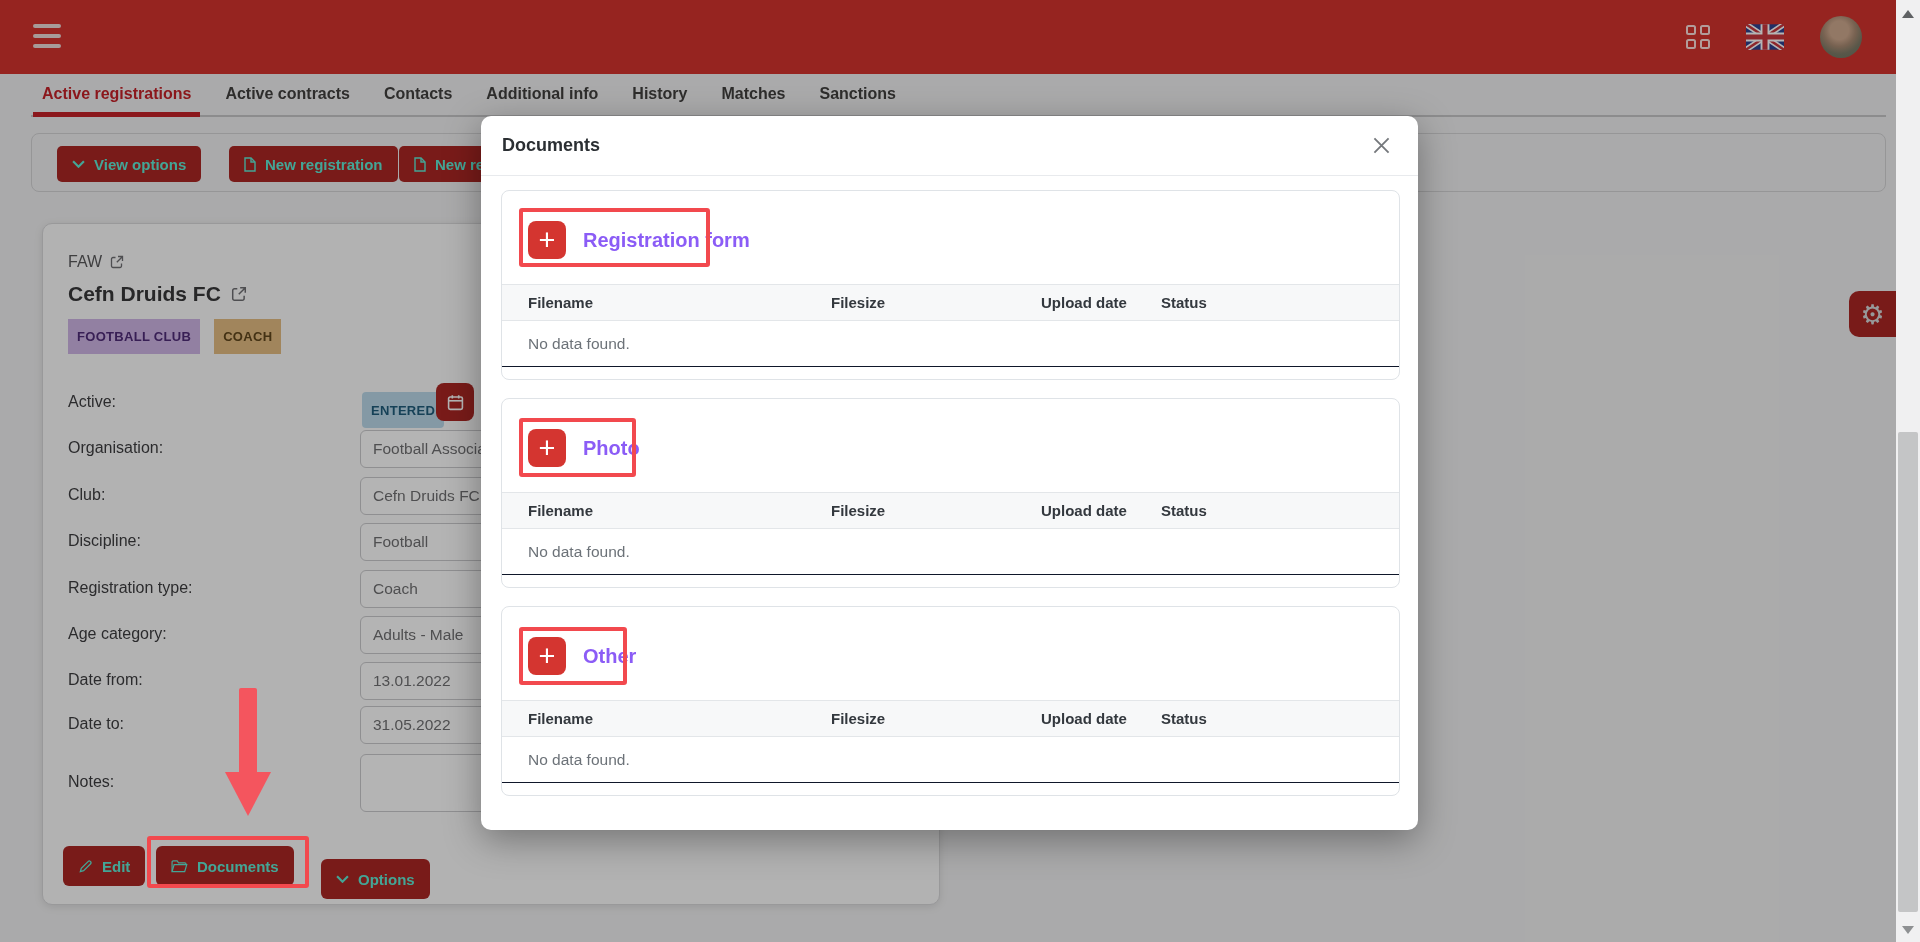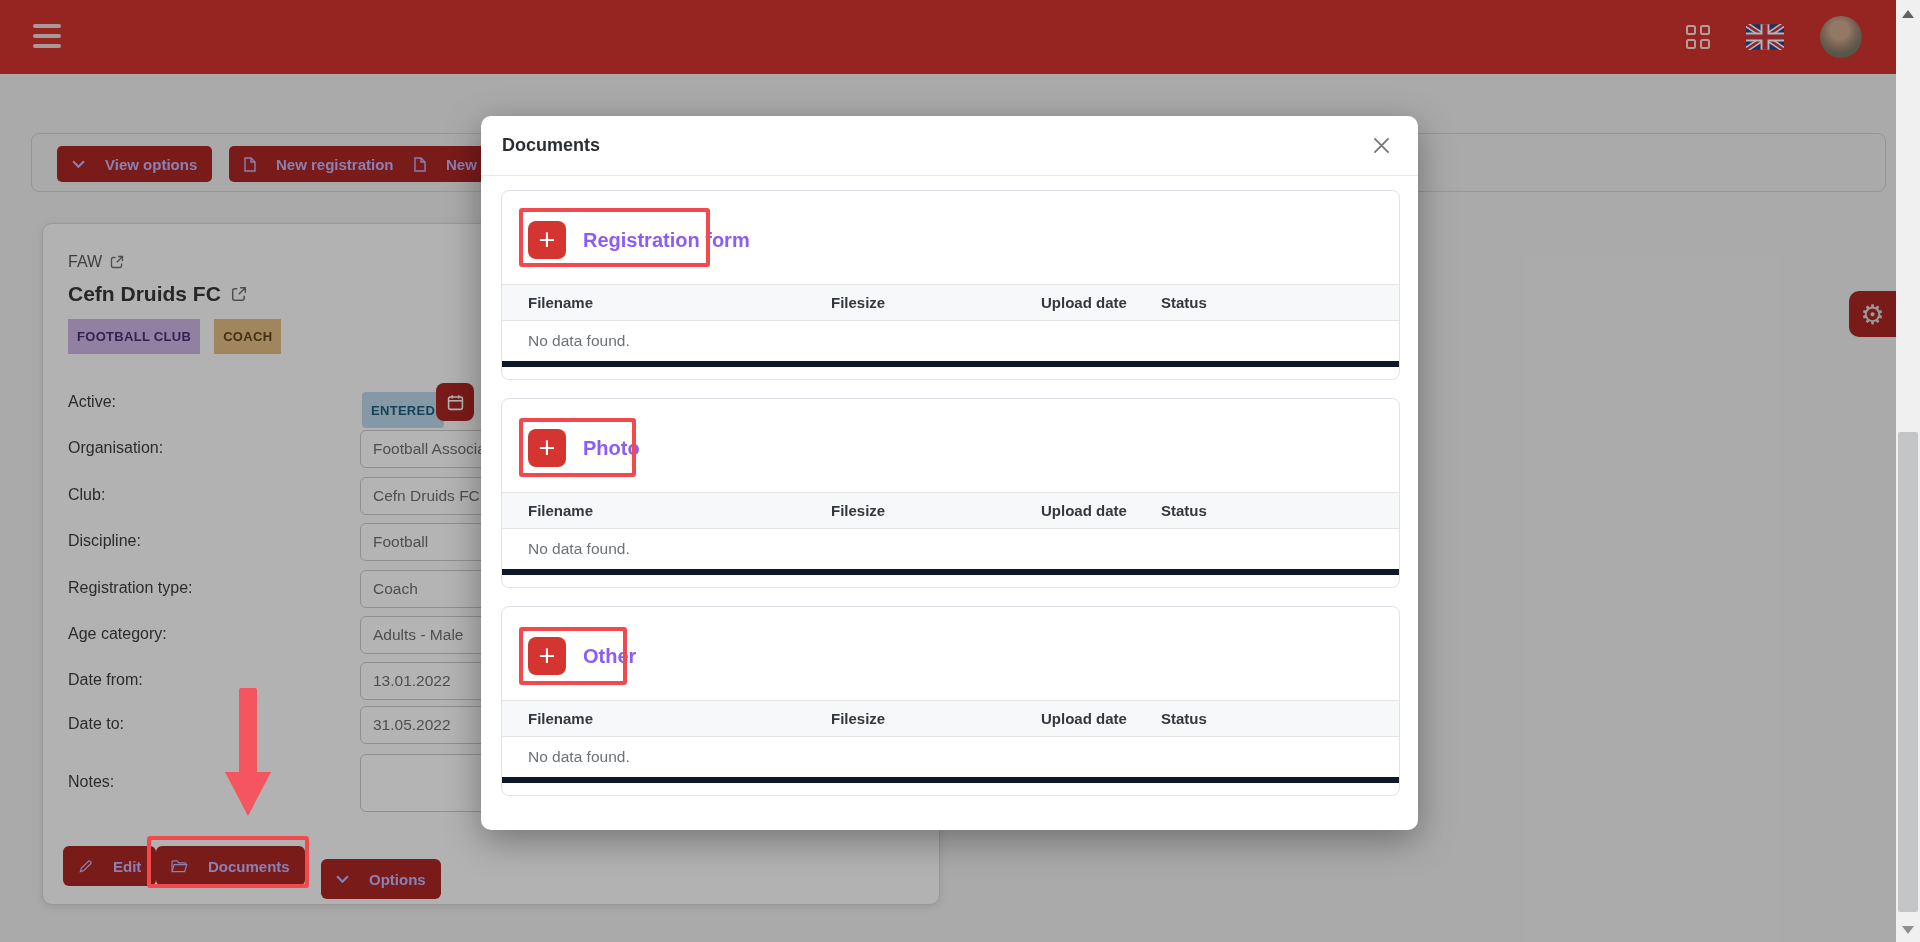--- a/index.html
+++ b/index.html
@@ -21,21 +21,21 @@
   .flag { width:38px; height:26px; display:block; }
   .avatar { width:42px; height:42px; border-radius:50%;
     background:radial-gradient(circle at 46% 34%, #cfa98e 0 26%, #a98a72 45%, #7c7a66 66%, #657763 100%); }
 
   .tabbar { position:absolute; left:31px; top:74px; width:1855px; height:43px; border-bottom:2px solid #c6c6c8; display:flex; align-items:flex-end; gap:30px; padding:0 0 0 9px; }
   .tab { position:relative; font-size:16px; font-weight:700; color:#3f3e3d; padding:0 2px 12px 2px; cursor:pointer; white-space:nowrap; }
   .tab.active { color:#c41f26; }
   .tab.active::after { content:""; position:absolute; left:-7px; right:-7px; bottom:-2px; height:5px; background:#c41f26; }
 
   .toolbar { position:absolute; left:31px; top:133px; width:1855px; height:59px; border:1px solid #d4d4d6; border-radius:8px; background:transparent; }
-  .btn-red { display:inline-flex; align-items:center; gap:20px; height:36px; padding:0 15px; background:#ab2522; color:#c4b5fd; border:none; border-radius:5px; font-family:inherit; font-size:15px; font-weight:700; cursor:pointer; white-space:nowrap; }
+  .btn-red { display:inline-flex; align-items:center; gap:9px; height:36px; padding:0 15px; background:#ab2522; color:#5eead4; border:none; border-radius:5px; font-family:inherit; font-size:15px; font-weight:700; cursor:pointer; white-space:nowrap; }
   .tb-1 { position:absolute; left:25px; top:12px; }
   .tb-2 { position:absolute; left:197px; top:12px; }
   .tb-3 { position:absolute; left:367px; top:12px; }
 
   .reg-card { position:absolute; left:42px; top:223px; width:898px; height:682px; background:#fcfcfd; border:1px solid #d8d8da; border-radius:10px; box-shadow:0 2px 8px rgba(0,0,0,.10); }
   .org-row { position:absolute; left:25px; top:29px; display:flex; align-items:center; gap:8px; font-size:16px; color:#58585a; }
   .club-row { position:absolute; left:25px; top:58px; display:flex; align-items:center; gap:10px; font-size:21px; font-weight:700; color:#353537; }
   .ext-ic { color:#6e6e71; display:inline-flex; }
   .badge-row { position:absolute; left:25px; top:95px; display:flex; gap:14px; }
   .pill { height:35px; display:inline-flex; align-items:center; padding:0 9px; border-radius:0; font-size:13px; font-weight:700; letter-spacing:.3px; }
@@ -65,21 +65,21 @@
   .modal-head { height:60px; display:flex; align-items:center; justify-content:space-between; padding:0 24px 0 21px; border-bottom:1px solid #e8eaed; }
   .modal-title { font-size:18px; font-weight:700; color:#2b2f33; }
   .modal-close { background:none; border:none; cursor:pointer; display:flex; align-items:center; padding:4px; }
   .modal-body { padding:14px 18px 0 20px; }
   .sec { position:relative; height:190px; border:1px solid #dfe3e7; border-radius:8px; margin-bottom:18px; overflow:hidden; background:#fff; }
   .sec-add { position:absolute; left:26px; top:30px; display:flex; align-items:center; gap:17px; }
   .plus-btn { width:38px; height:38px; background:#d43530; color:#ffffff; border:none; border-radius:8px; font-size:29px; font-weight:400; line-height:1; display:flex; align-items:center; justify-content:center; cursor:pointer; font-family:inherit; }
   .sec-label { font-size:20px; font-weight:700; color:#8b5cf6; }
   .sec-thead { position:absolute; left:0; right:0; top:93px; height:37px; background:#f7f8f9; border-top:1px solid #e3e6e9; border-bottom:1px solid #e3e6e9; display:flex; align-items:center; padding-left:26px; font-size:15px; font-weight:700; color:#33383e; }
   .th-c1 { width:303px; } .th-c2 { width:210px; } .th-c3 { width:120px; }
-  .sec-empty { position:absolute; left:0; right:0; top:130px; height:46px; border-bottom:6px solid #0f172a; display:flex; align-items:center; padding-left:26px; font-size:15.5px; color:#6c7278; }
+  .sec-empty { position:absolute; left:0; right:0; top:130px; height:46px; border-bottom:1px solid #0f172a; display:flex; align-items:center; padding-left:26px; font-size:15.5px; color:#6c7278; }
 
   
   .ann { position:absolute; border:4px solid #f2494e; border-radius:3px; z-index:20; pointer-events:none; }
   .ann-1 { left:519px; top:208px; width:191px; height:59px; }
   .ann-2 { left:519px; top:418px; width:117px; height:59px; }
   .ann-3 { left:519px; top:627px; width:108px; height:58px; }
   .ann-4 { left:147px; top:836px; width:162px; height:52px; }
   .arrow-shaft { position:absolute; left:239px; top:688px; width:18px; height:86px; background:#f4555e; border-radius:2px 2px 0 0; z-index:20; }
   .arrow-head { position:absolute; left:225px; top:772px; width:0; height:0; border-left:23px solid transparent; border-right:23px solid transparent; border-top:44px solid #f4555e; z-index:20; }
 
@@ -113,20 +113,29 @@
         <rect width="60" height="40" fill="#2b3f8e"></rect>
         <path d="M0,0 60,40 M60,0 0,40" stroke="#ffffff" stroke-width="9"></path>
         <path d="M0,0 60,40 M60,0 0,40" stroke="#c8343c" stroke-width="4"></path>
         <path d="M30,0 V40 M0,20 H60" stroke="#ffffff" stroke-width="14"></path>
         <path d="M30,0 V40 M0,20 H60" stroke="#c8343c" stroke-width="8"></path>
       </svg>
       <div class="avatar"></div>
     </div>
   </div>
 
+  <div class="tabbar">
+    <div class="tab active">Active registrations</div>
+    <div class="tab">Active contracts</div>
+    <div class="tab">Contacts</div>
+    <div class="tab">Additional info</div>
+    <div class="tab">History</div>
+    <div class="tab">Matches</div>
+    <div class="tab">Sanctions</div>
+  </div>
 
   <div class="toolbar">
     <button class="btn-red tb-1">
       <span>
           <svg viewBox="0 0 12 7" width="13" height="8">
             <path d="M1 1l5 5 5-5" fill="none" stroke="currentColor" stroke-width="2"></path>
           </svg>
         </span>
       <span>View options</span>
     </button>

